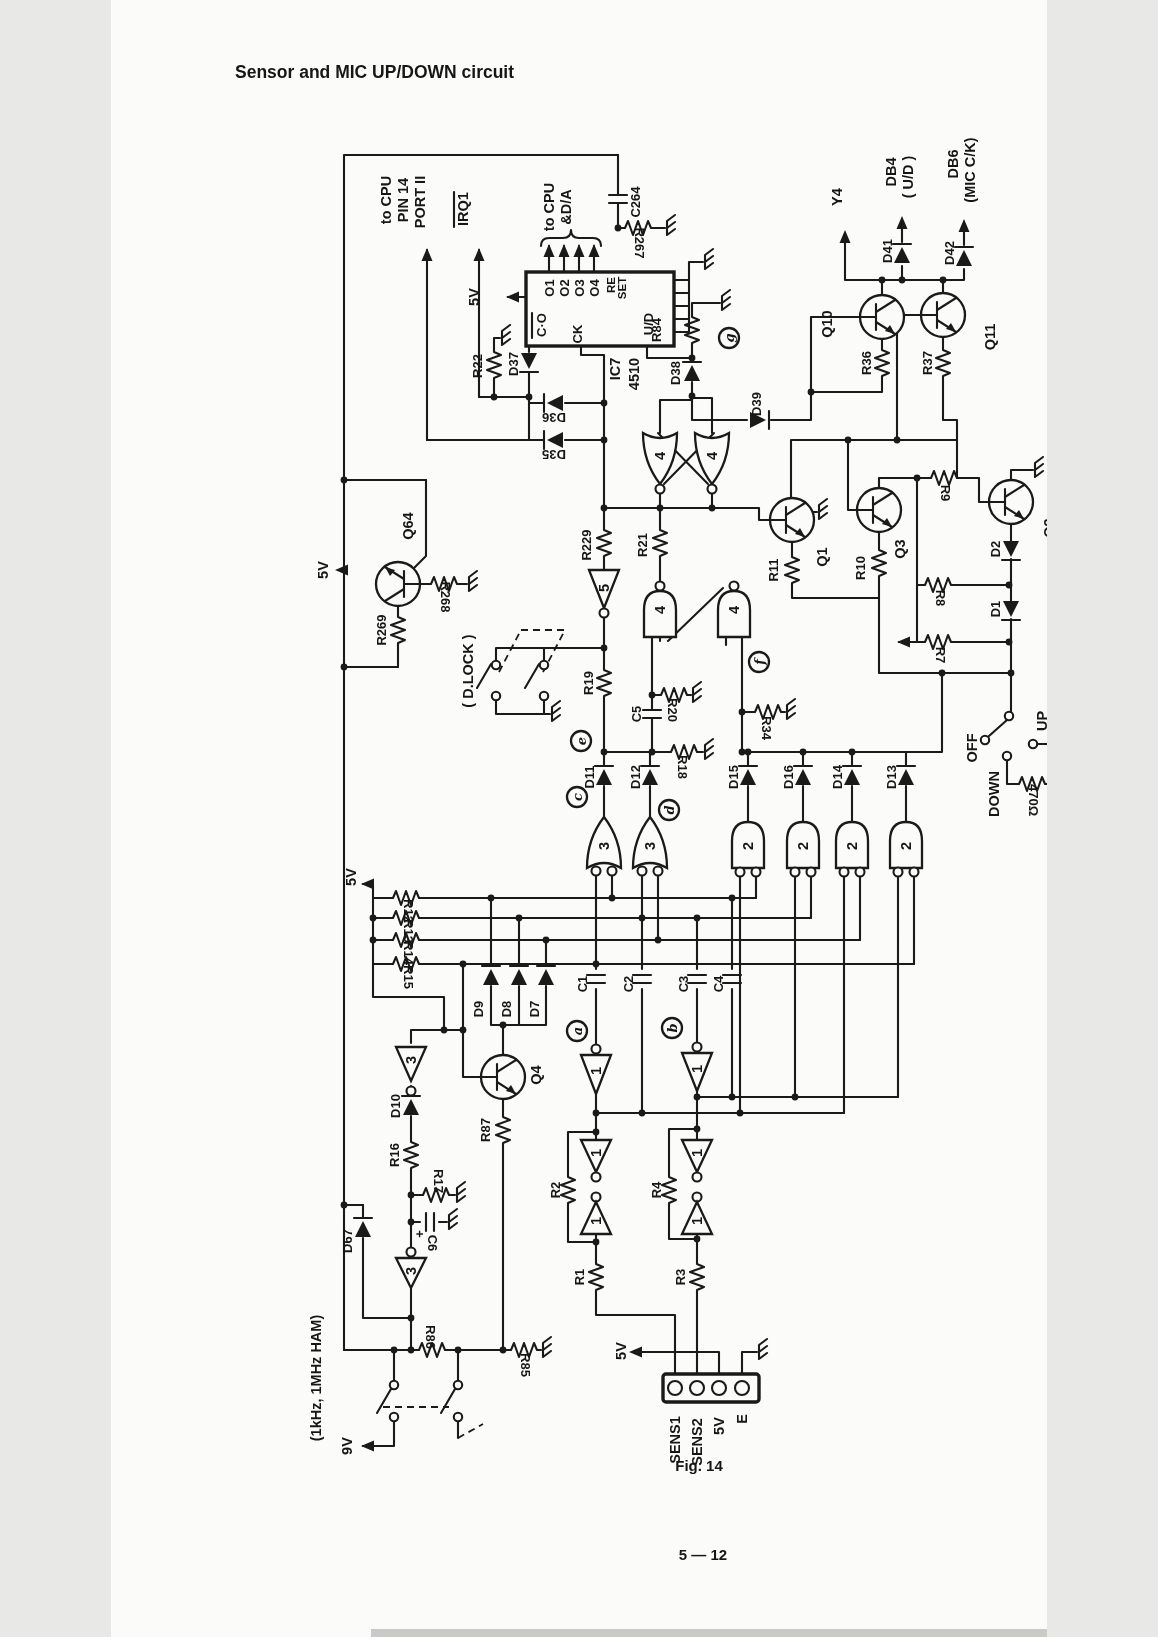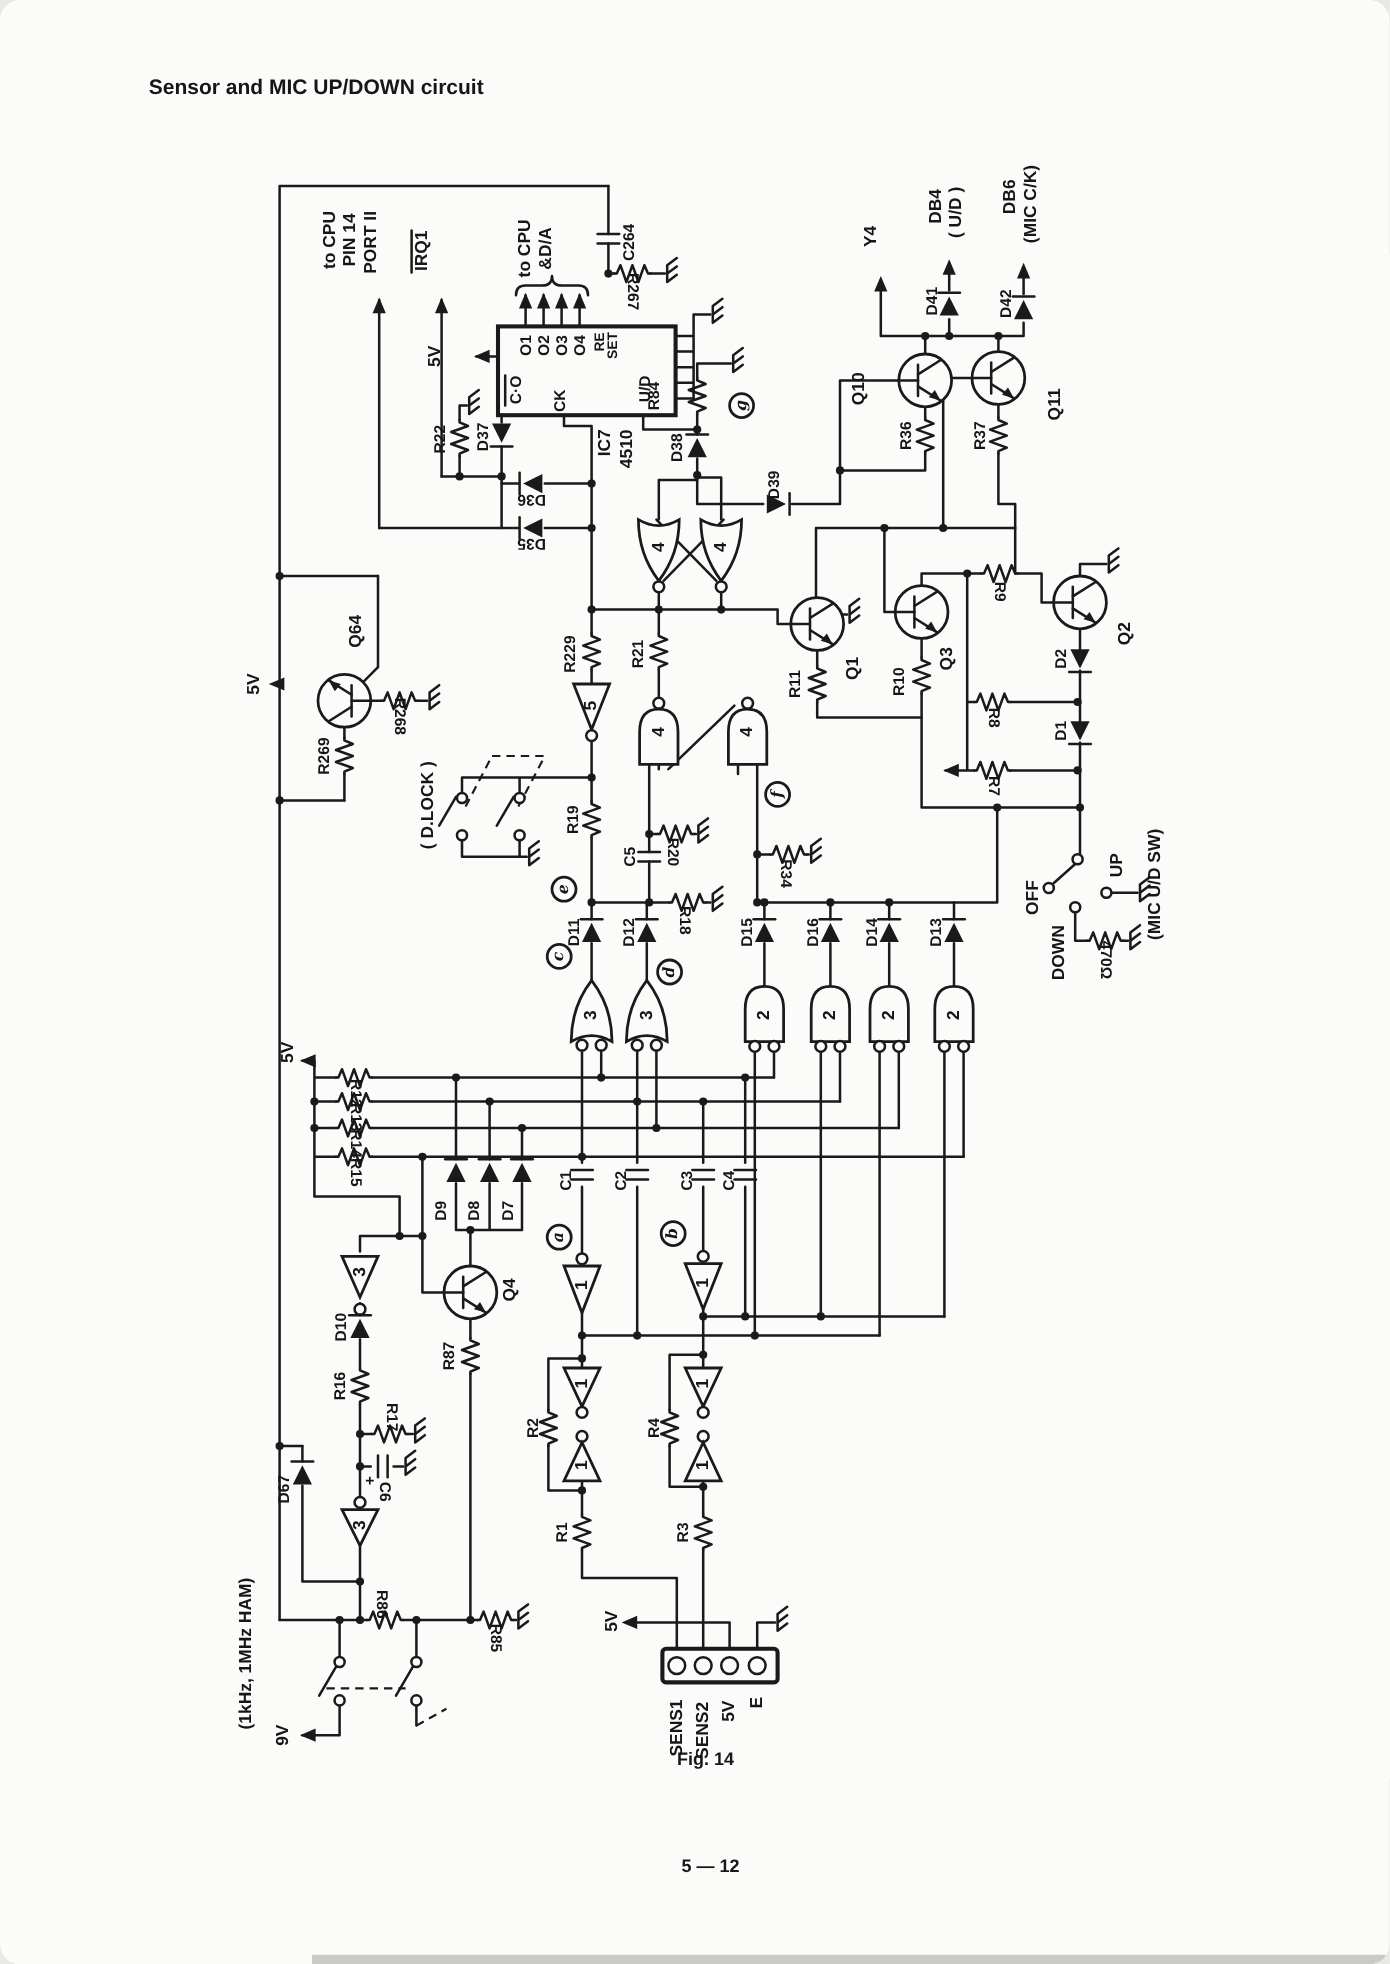--- a/index.html
+++ b/index.html
@@ -1,16 +1,16 @@
 <!DOCTYPE html>
 <html><head>
 <meta charset="utf-8">
 <style>
   html,body{margin:0;padding:0;background:#e8e8e6;}
-  #page{width:1158px;height:1637px;margin:0 auto;background:#fbfbf9;position:relative;overflow:hidden;border-radius:17px;}
+  #page{width:936px;height:1637px;margin:0 auto;background:#fbfbf9;position:relative;overflow:hidden;}
   svg{display:block}
   .w{fill:none;stroke:#1a1a1a;stroke-width:2.1;stroke-linejoin:round;stroke-linecap:round}
   .wt{fill:none;stroke:#1a1a1a;stroke-width:3.4;stroke-linejoin:miter}
   .dash{fill:none;stroke:#1a1a1a;stroke-width:1.8;stroke-dasharray:7 5}
   .sf{fill:#1a1a1a;stroke:none}
   .bub{fill:#fbfbf9;stroke:#1a1a1a;stroke-width:2.1}
   .opn{fill:#fbfbf9;stroke:#1a1a1a;stroke-width:2.3}
   text{font-family:"Liberation Sans",sans-serif;font-weight:700;fill:#161616;text-anchor:middle;dominant-baseline:central}
   .lb{font-size:13px}
   .md{font-size:14.5px}

